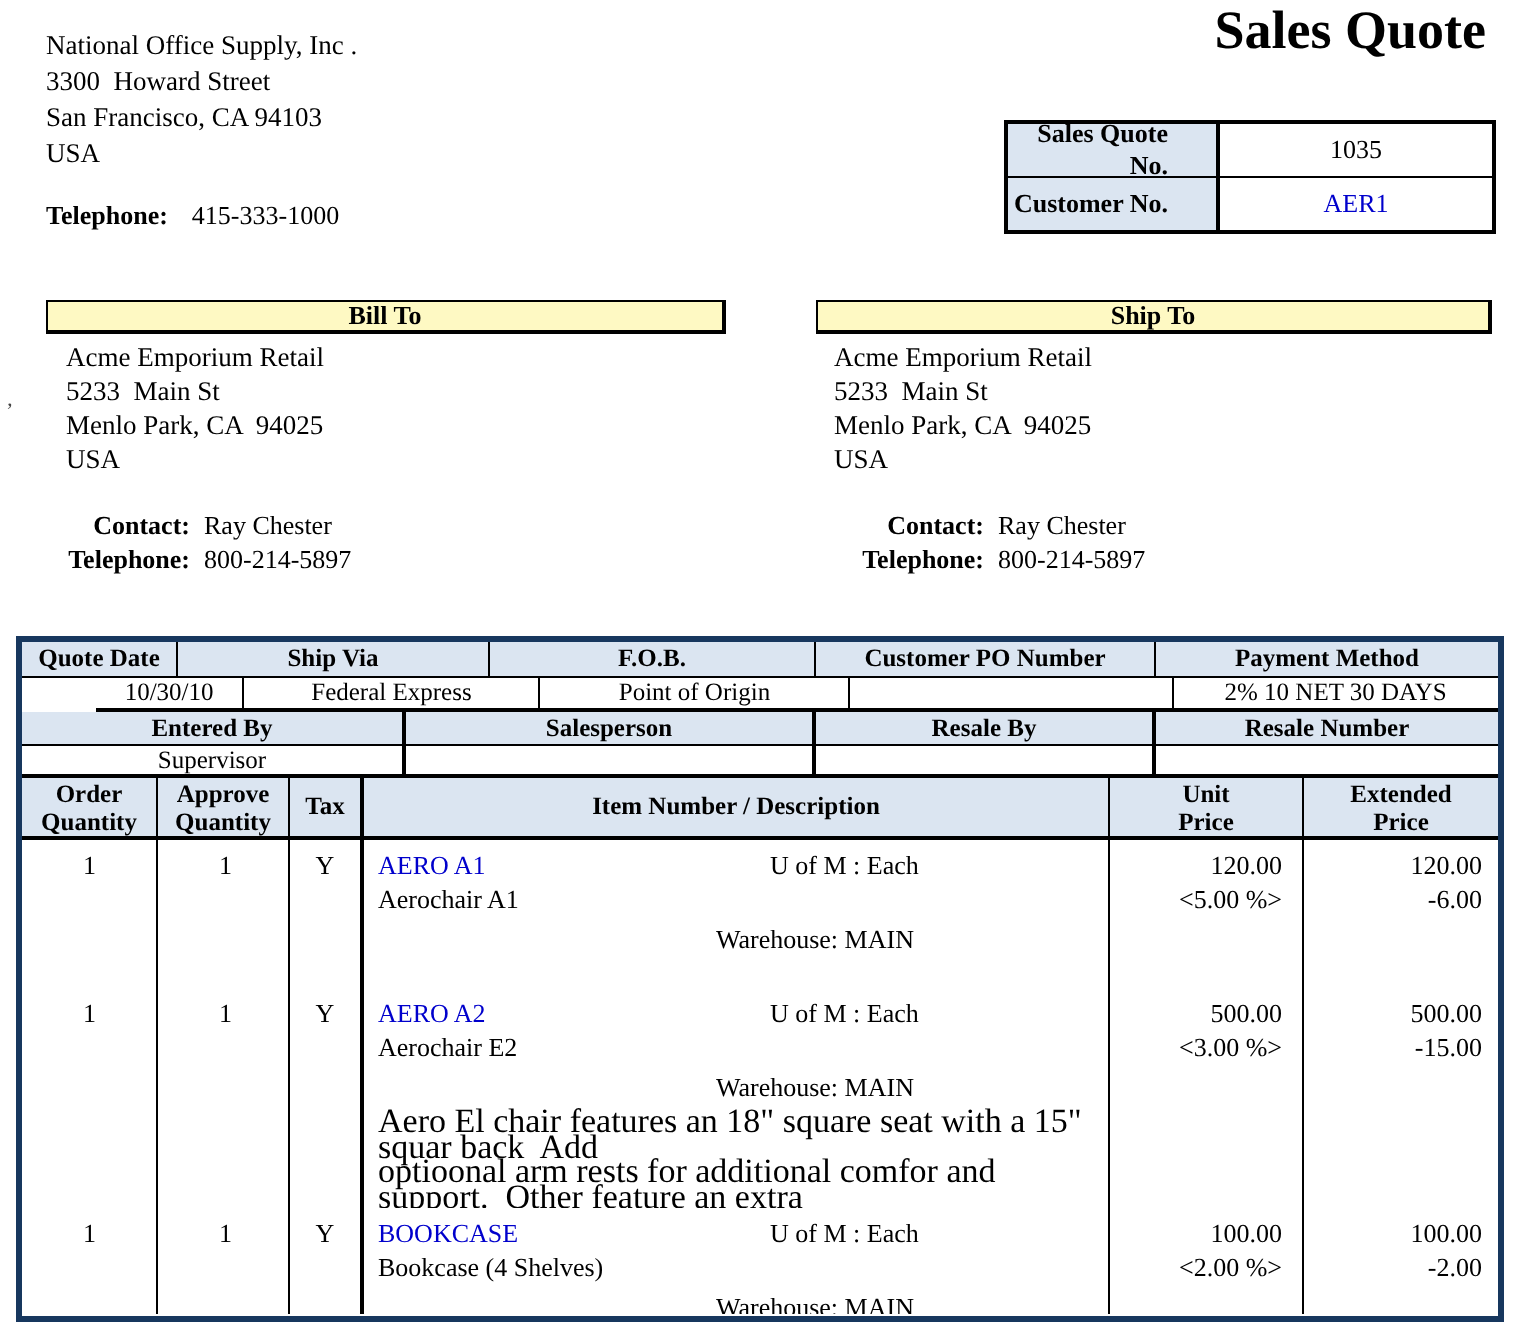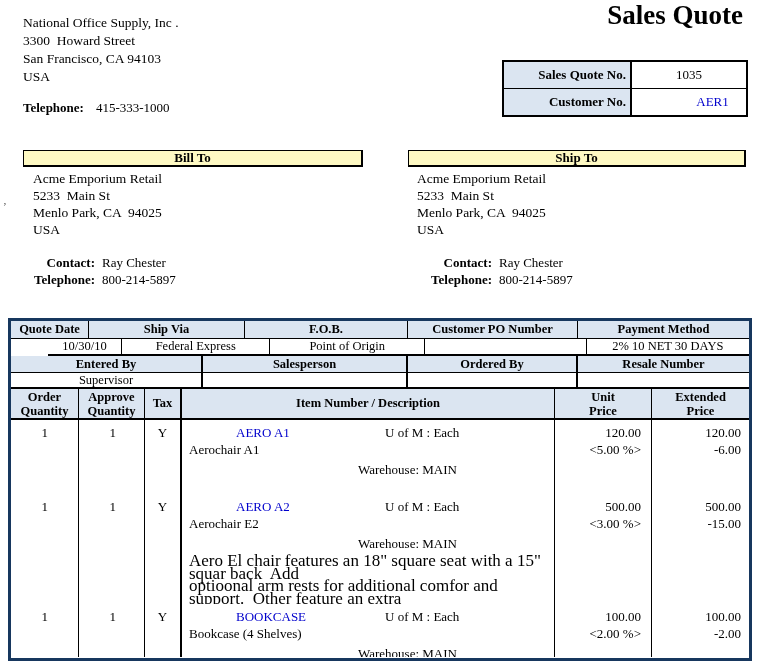--- a/index.html
+++ b/index.html
@@ -4,37 +4,37 @@
 <style>
   html,body{margin:0;padding:0;}
   body{
     width:768px;height:662px;position:relative;background:#ffffff;
     font-family:"Liberation Serif","DejaVu Serif",serif;
     color:#000;overflow:hidden;
   }
   .abs{position:absolute;}
   .pre{white-space:pre-wrap;}
   .b{font-weight:bold;}
-  .lnk{color:#0000cc;padding-left:47px;}
+  .lnk{color:#0000cc;}
 
   
   #company{left:23px;top:14px;font-size:13.5px;line-height:18px;}
   #company-phone{left:23px;top:100px;font-size:13px;display:flex;}
   #company-phone .val{margin-left:12px;}
 
   
   #doc-title{top:1px;right:25px;font-size:27px;font-weight:bold;line-height:28px;}
 
   
   #quote-info{left:502px;top:60px;width:242px;border:2px solid #000;}
   #quote-info .row{display:flex;height:26px;}
   #quote-info .row+.row{border-top:1px solid #000;}
   #quote-info .lbl{
-    width:128px;background:#dbe5f1;border-right:2px solid #000;
-    font-weight:bold;font-size:13px;text-align:right;padding-right:4px;
+    width:106px;background:#dbe5f1;border-right:2px solid #000;
+    font-weight:bold;font-size:13px;text-align:right;padding-right:24px;
     display:flex;align-items:center;justify-content:flex-end;box-sizing:border-box;
   }
   #quote-info .val{flex:1;font-size:13px;display:flex;align-items:center;justify-content:center;}
 
   
   .addr-hdr{
     top:150px;height:14px;background:#fef9c3;
     border:1px solid #000;border-bottom-width:2px;border-right-width:2px;
     font-weight:bold;font-size:13px;text-align:center;line-height:14px;
   }
@@ -169,21 +169,21 @@
     <div class="tcell fs12 ca1">10/30/10</div>
     <div class="tcell fs12 ca2">Federal Express</div>
     <div class="tcell fs12 ca3">Point of Origin</div>
     <div class="tcell fs12 ca4"></div>
     <div class="tcell fs12 ca5">2% 10 NET 30 DAYS</div>
   </div>
 
   <div class="trow" id="rowB-h">
     <div class="tcell hdrbg fs12 cb1">Entered By</div>
     <div class="tcell hdrbg fs12 cb2">Salesperson</div>
-    <div class="tcell hdrbg fs12 cb3">Ordered By</div>
+    <div class="tcell hdrbg fs12 cb3">Resale By</div>
     <div class="tcell hdrbg fs12 cb4">Resale Number</div>
   </div>
 
   <div class="trow" id="rowB-v">
     <div class="tcell fs12 cb1">Supervisor</div>
     <div class="tcell fs12 cb2"></div>
     <div class="tcell fs12 cb3"></div>
     <div class="tcell fs12 cb4"></div>
   </div>
 

